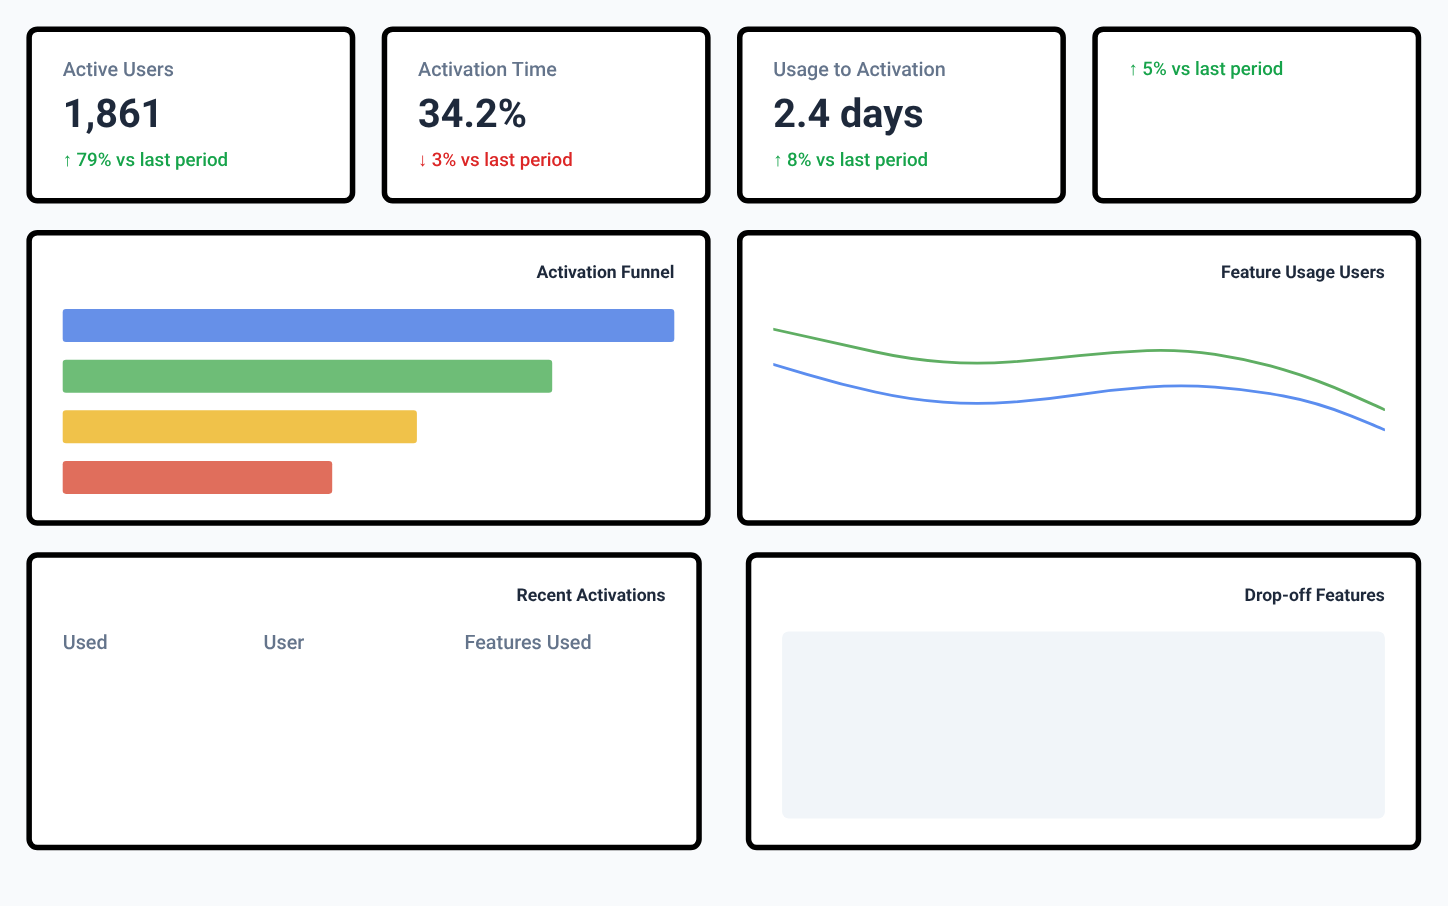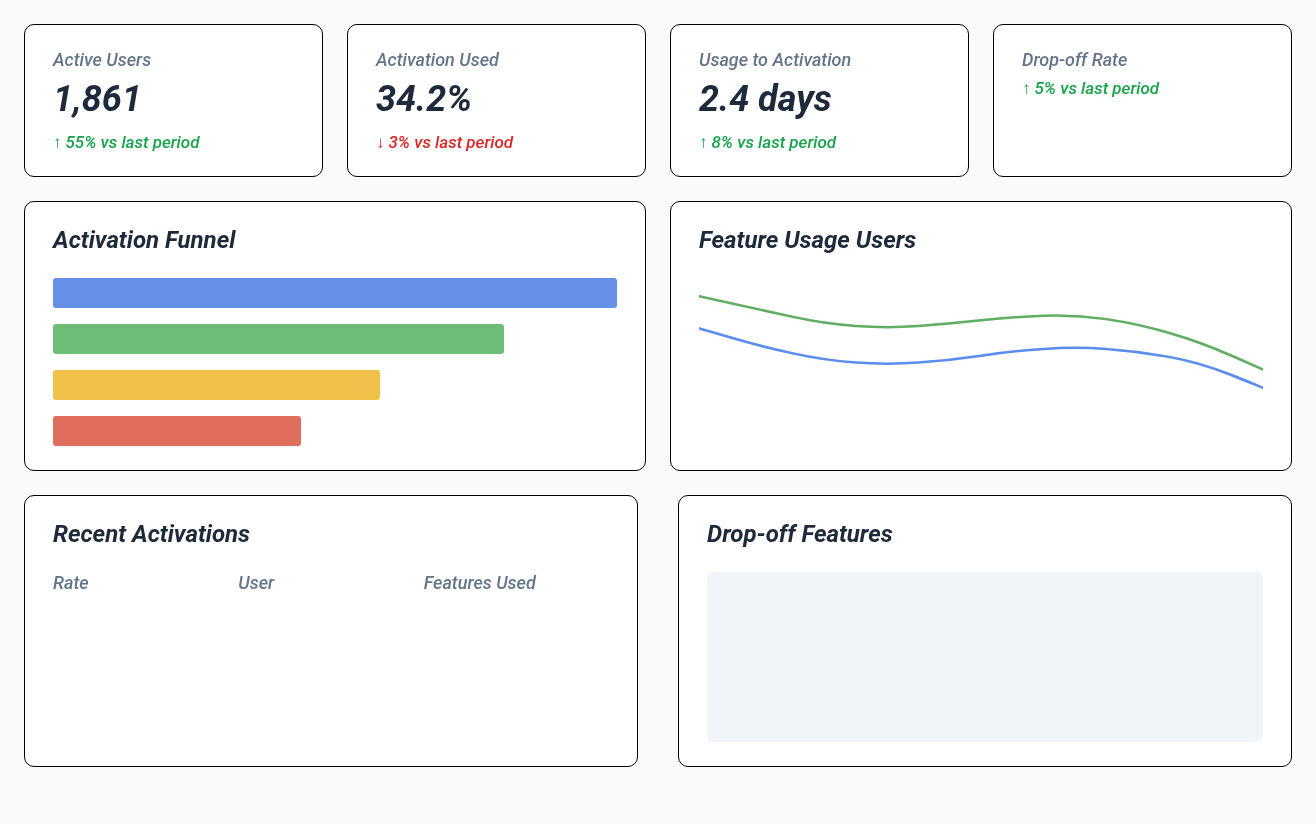--- a/index.html
+++ b/index.html
@@ -14,24 +14,23 @@
       color: #1e293b;
     }
     .metrics-row {
       display: grid;
       grid-template-columns: repeat(4, 1fr);
       gap: 24px;
       margin-bottom: 24px;
     }
     .card {
       background: #ffffff;
-      border: 1px solid #000000;
+      border: 5px solid #000000;
       border-radius: 10px;
       padding: 24px 28px;
-      font-style: italic;
     }
     .metric-label {
       color: #64748b;
       font-size: 18px;
       font-weight: 500;
       margin-bottom: 8px;
     }
     .metric-value {
       color: #1e293b;
       font-size: 36px;
@@ -57,23 +56,24 @@
       line-height: 1;
     }
     .charts-row {
       display: grid;
       grid-template-columns: 1fr 1fr;
       gap: 24px;
       margin-bottom: 24px;
     }
     .card-title {
       color: #1e293b;
-      font-size: 24px;
+      font-size: 16px;
       font-weight: 700;
       margin-bottom: 24px;
+      text-align: right;
     }
     .funnel {
       display: flex;
       flex-direction: column;
       gap: 16px;
     }
     .funnel-bar {
       height: 30px;
       border-radius: 3px;
     }
@@ -102,44 +102,43 @@
   </style>
 </head>
 <body>
 
 <div class="metrics-row">
   <div class="card">
     <div class="metric-label">Active Users</div>
     <div class="metric-value">1,861</div>
     <div class="metric-change up">
       <span class="arrow">↑</span>
-      <span>55% vs last period</span>
+      <span>79% vs last period</span>
     </div>
   </div>
 
   <div class="card">
-    <div class="metric-label">Activation Used</div>
+    <div class="metric-label">Activation Time</div>
     <div class="metric-value">34.2%</div>
     <div class="metric-change down">
       <span class="arrow">↓</span>
       <span>3% vs last period</span>
     </div>
   </div>
 
   <div class="card">
     <div class="metric-label">Usage to Activation</div>
     <div class="metric-value">2.4 days</div>
     <div class="metric-change up">
       <span class="arrow">↑</span>
       <span>8% vs last period</span>
     </div>
   </div>
 
   <div class="card">
-    <div class="metric-label">Drop-off Rate</div>
     <div class="metric-change up">
       <span class="arrow">↑</span>
       <span>5% vs last period</span>
     </div>
   </div>
 </div>
 
 <div class="charts-row">
   <div class="card">
     <div class="card-title">Activation Funnel</div>
@@ -157,21 +156,21 @@
       <path fill="none" stroke="#5b8def" stroke-width="2.5" stroke-linecap="round" d="M 0.0 50.3 Q 0.0 50.3 20.0 59.4 Q 40.0 68.6 60.0 75.4 Q 80.0 82.3 100.0 84.6 Q 120.0 86.9 140.0 84.6 Q 160.0 82.3 180.0 77.7 Q 200.0 73.1 220.0 70.9 Q 240.0 68.6 260.0 70.9 Q 280.0 73.1 300.0 78.9 Q 320.0 84.6 340.0 97.1 T 360.0 109.7"></path>
       <path fill="none" stroke="#5fae63" stroke-width="2.5" stroke-linecap="round" d="M 0.0 18.3 Q 0.0 18.3 20.0 25.1 Q 40.0 32.0 60.0 38.9 Q 80.0 45.7 100.0 48.0 Q 120.0 50.3 140.0 48.0 Q 160.0 45.7 180.0 42.3 Q 200.0 38.9 220.0 37.7 Q 240.0 36.6 260.0 41.1 Q 280.0 45.7 300.0 54.9 Q 320.0 64.0 340.0 77.7 T 360.0 91.4"></path>
     </svg>
   </div>
 </div>
 
 <div class="bottom-row">
   <div class="card">
     <div class="card-title">Recent Activations</div>
     <div class="table-header">
-      <div>Rate</div>
+      <div>Used</div>
       <div>User</div>
       <div>Features Used</div>
     </div>
   </div>
 
   <div class="card">
     <div class="card-title">Drop-off Features</div>
     <div class="dropoff-placeholder"></div>
   </div>
 </div>

